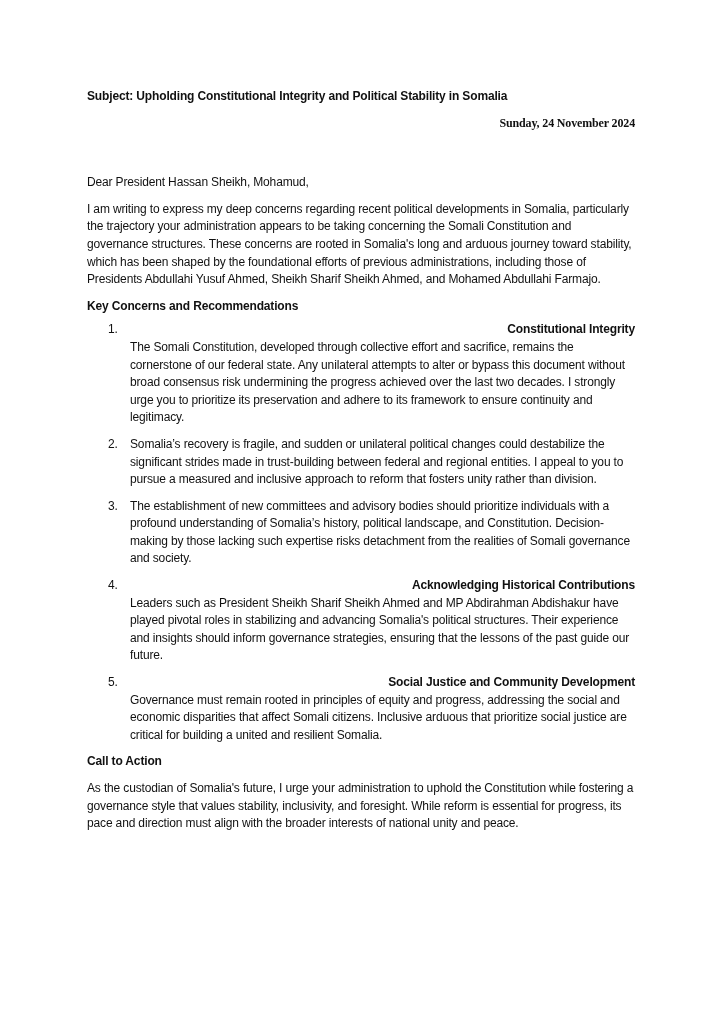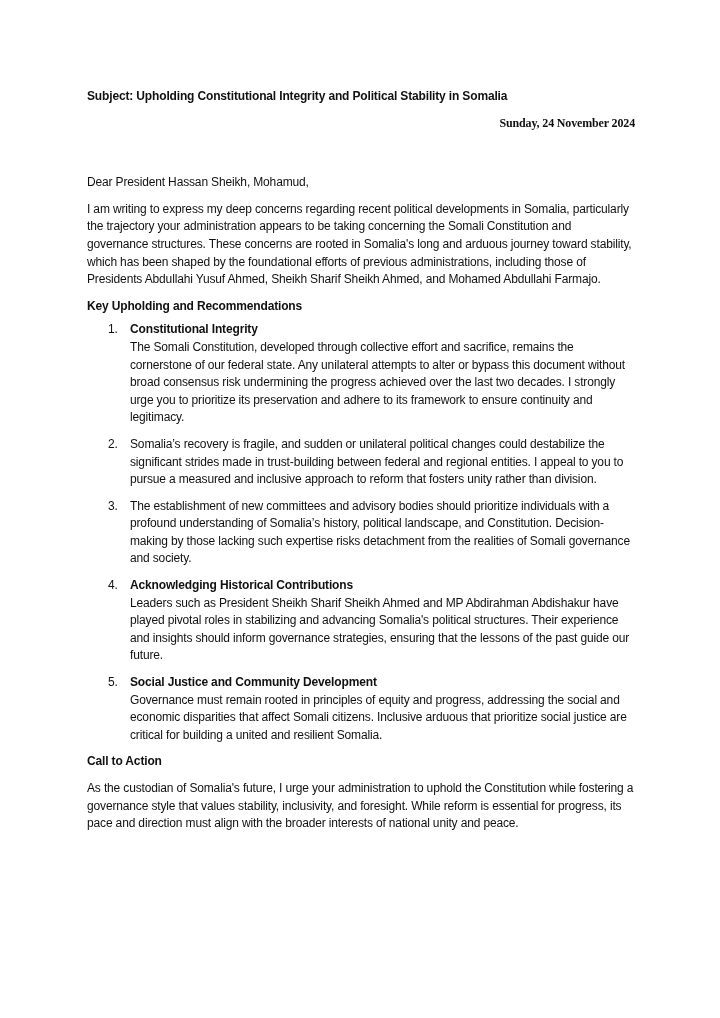--- a/index.html
+++ b/index.html
@@ -8,33 +8,33 @@
   .page { position: absolute; left: 0; top: 0; width: 720px; height: 1018px; background: #fff; }
   .content { position: absolute; left: 87px; top: 88px; width: 548px; font-size: 12px; line-height: 17.6px; letter-spacing: -0.15px; }
   .subject { font-weight: bold; margin: 0; }
   .date { font-weight: bold; text-align: right; margin: 9px 0 0 0; font-family: Liberation Serif, serif; }
   .salutation { margin: 42px 0 0 0; }
   p.para { margin: 9px 0 0 0; }
   .heading { font-weight: bold; margin: 9px 0 0 0; }
   ol.concerns { list-style: none; margin: 6px 0 0 0; padding: 0; }
   ol.concerns li { position: relative; padding-left: 43px; margin: 0 0 9px 0; }
   .num { position: absolute; left: 21px; top: 0; }
-  .item-title { font-weight: bold; display: block; }
+  .item-title { font-weight: bold; display: block; text-align: right; }
   .item-body { display: block; }
 </style>
 </head>
 <body>
 
 <div class="page">
   <div class="content">
     <p class="subject">Subject: Upholding Constitutional Integrity and Political Stability in Somalia</p>
     <p class="date">Sunday, 24 November 2024</p>
     <p class="salutation">Dear President Hassan Sheikh, Mohamud,</p>
     <p class="para">I am writing to express my deep concerns regarding recent political developments in Somalia, particularly the trajectory your administration appears to be taking concerning the Somali Constitution and governance structures. These concerns are rooted in Somalia's long and arduous journey toward stability, which has been shaped by the foundational efforts of previous administrations, including those of Presidents Abdullahi Yusuf Ahmed, Sheikh Sharif Sheikh Ahmed, and Mohamed Abdullahi Farmajo.</p>
-    <p class="heading">Key Upholding and Recommendations</p>
+    <p class="heading">Key Concerns and Recommendations</p>
 
     <ol class="concerns">
       <li>
         <span class="num">1.</span>
         <span class="item-title">Constitutional Integrity</span>
         <span class="item-body">The Somali Constitution, developed through collective effort and sacrifice, remains the cornerstone of our federal state. Any unilateral attempts to alter or bypass this document without broad consensus risk undermining the progress achieved over the last two decades. I strongly urge you to prioritize its preservation and adhere to its framework to ensure continuity and legitimacy.</span>
       </li>
       <li>
         <span class="num">2.</span>
         <span class="item-body">Somalia’s recovery is fragile, and sudden or unilateral political changes could destabilize the significant strides made in trust-building between federal and regional entities. I appeal to you to pursue a measured and inclusive approach to reform that fosters unity rather than division.</span>

